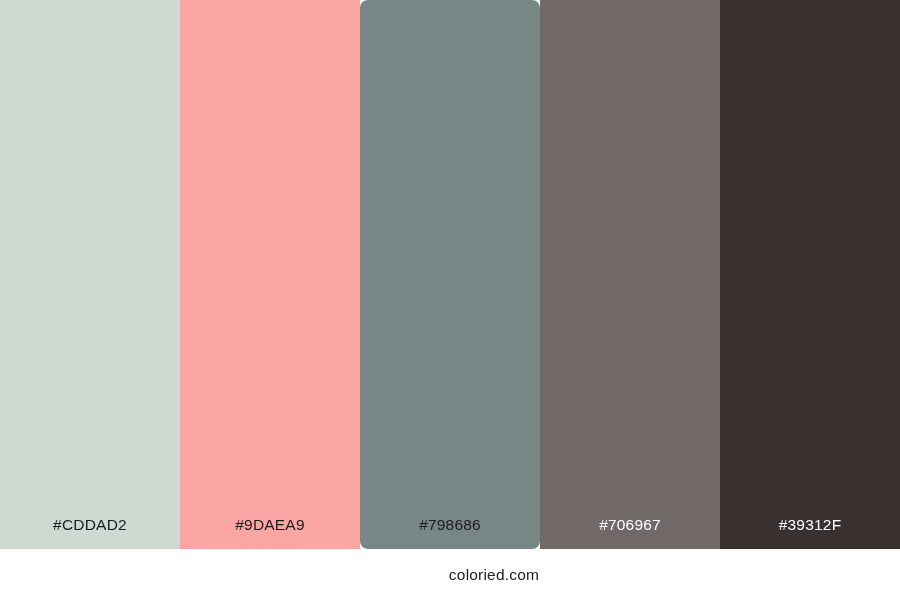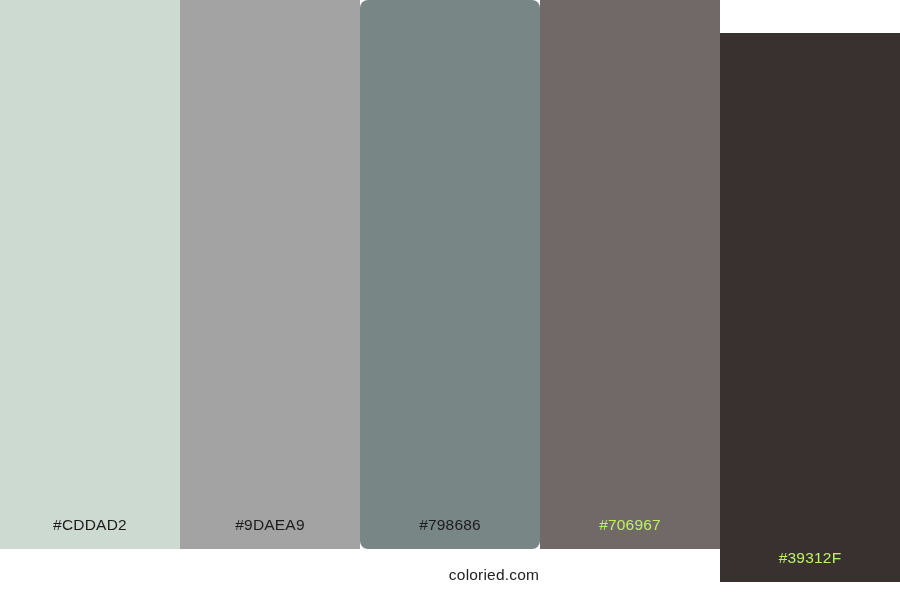--- a/index.html
+++ b/index.html
@@ -49,21 +49,21 @@
     font-size: 15.5px;
     font-weight: 400;
     letter-spacing: 0.2px;
     line-height: 1;
     padding-bottom: 17px;
     user-select: text;
     white-space: nowrap;
   }
 
   .label-dark  { color: #1c1c1c; }
-  .label-light { color: #bef264; }
+  .label-light { color: #ffffff; }
 
   #footer-bar {
     width: 900px;
     height: 51px;
     flex: 0 0 auto;
     background: #ffffff;
     display: flex;
     align-items: center;
     justify-content: center;
   }
@@ -82,33 +82,33 @@
 <body>
 
 <div id="palette-page">
 
   <div id="swatch-strip">
 
     <div class="swatch" style="background-color: rgb(205, 218, 210);">
       <span class="swatch-label label-dark">#CDDAD2</span>
     </div>
 
-    <div class="swatch" style="background-color: #a3a3a3;">
+    <div class="swatch" style="background-color: #fca5a5;">
       <span class="swatch-label label-dark">#9DAEA9</span>
     </div>
 
     <div class="swatch" style="background-color: rgb(121, 134, 134); border-radius: 8px;">
       <span class="swatch-label label-dark">#798686</span>
     </div>
 
     <div class="swatch" style="background-color: rgb(112, 105, 103);">
       <span class="swatch-label label-light">#706967</span>
     </div>
 
-    <div class="swatch" style="background-color: rgb(57, 49, 47); margin-top: 33px;">
+    <div class="swatch" style="background-color: rgb(57, 49, 47);">
       <span class="swatch-label label-light">#39312F</span>
     </div>
 
   </div>
 
   <div id="footer-bar" style="background-color: rgb(255, 255, 255); padding-left: 44px;">
     <span id="site-credit" style="color: rgb(34, 34, 34);">coloried.com</span>
   </div>
 
 </div>

